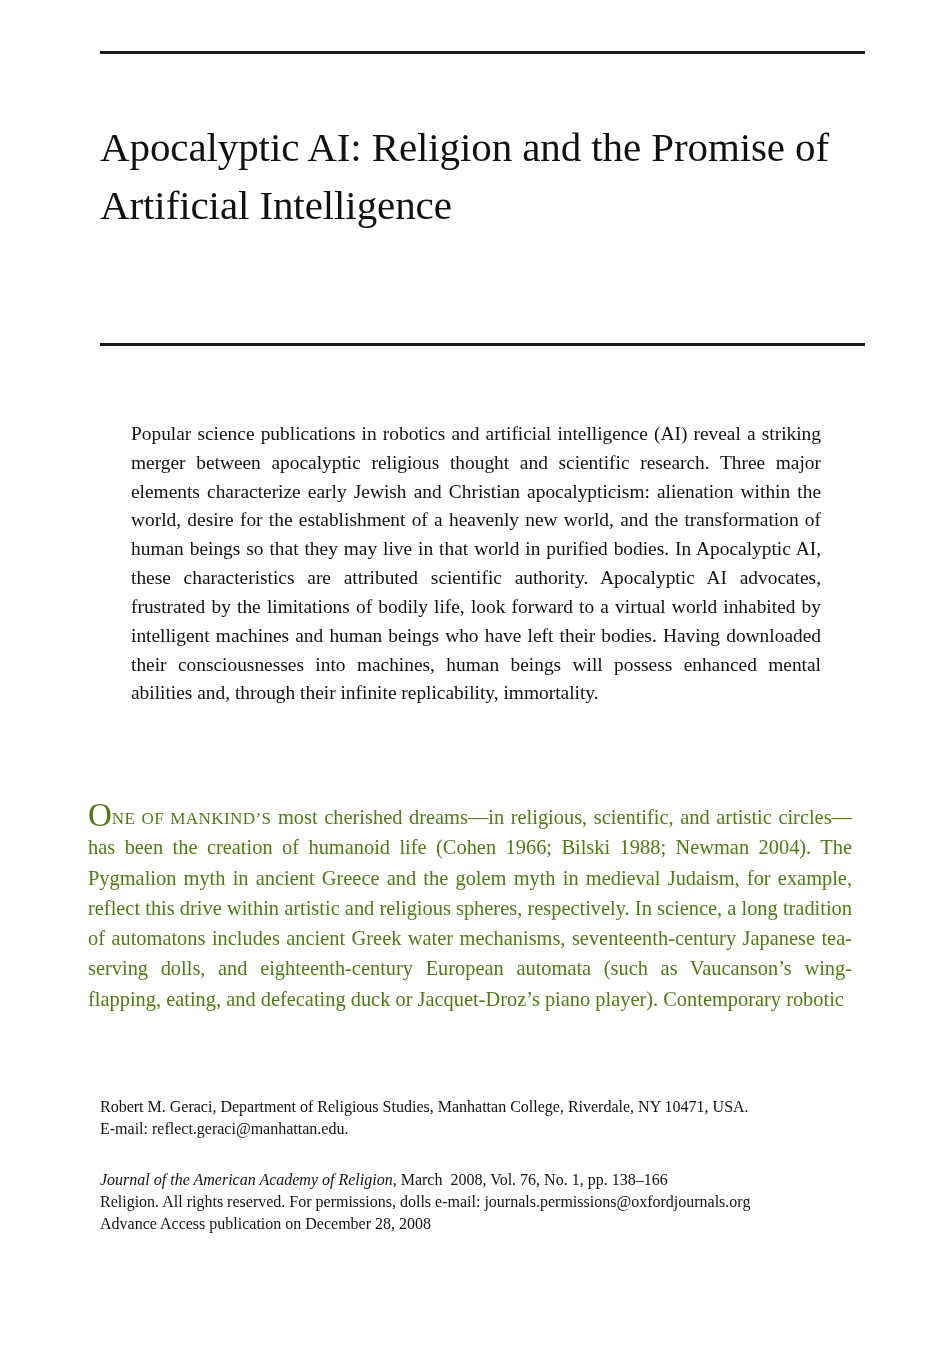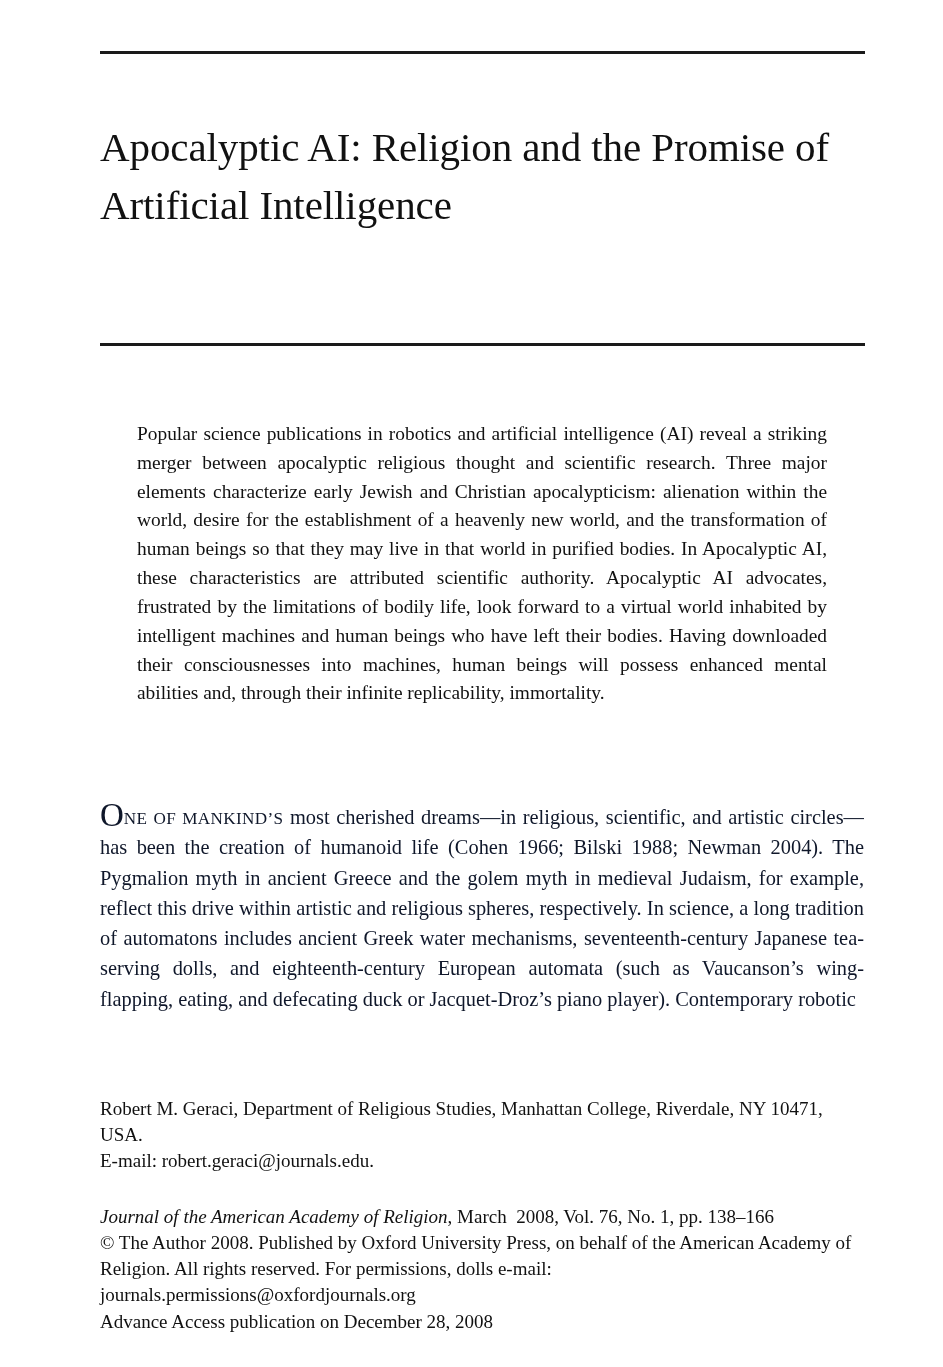--- a/index.html
+++ b/index.html
@@ -57,42 +57,42 @@
     margin: 14px 0 0 0;
     font-size: 21px;
     font-weight: bold;
     line-height: 1.2;
     color: #111111;
   }
 
   
   .abstract {
     position: absolute;
-    left: 137px;
+    left: 131px;
     top: 420px;
     width: 690px;
     font-size: 19.4px;
     line-height: 1.485;
     text-align: justify;
     text-justify: inter-word;
     color: #111111;
     hyphens: none;
   }
 
   
   .body-text {
     position: absolute;
-    left: 100px;
+    left: 88px;
     top: 800px;
     width: 764px;
     font-size: 20.4px;
     line-height: 1.485;
     text-align: justify;
     text-justify: inter-word;
-    color: #0f172a;
+    color: #4d7c0f;
   }
 
   .dropcap {
     font-size: 33px;
     line-height: 0.8;
     vertical-align: baseline;
     position: relative;
     top: 2px;
   }
 
@@ -100,21 +100,21 @@
     font-size: 0.84em;
     letter-spacing: 0.35px;
   }
 
   
   .footer {
     position: absolute;
     left: 100px;
     top: 1096px;
     width: 764px;
-    font-size: 19px;
+    font-size: 16px;
     line-height: 1.38;
     color: #111111;
   }
 
   .footer-affiliation {
     margin: 0;
   }
 
   .footer-citation {
     margin: 29px 0 0 0;
@@ -144,24 +144,23 @@
 
   <div class="abstract">Popular science publications in robotics and artificial intelligence (AI) reveal a striking merger between apocalyptic religious thought and scientific research. Three major elements characterize early Jewish and Christian apocalypticism: alienation within the world, desire for the establishment of a heavenly new world, and the transformation of human beings so that they may live in that world in purified bodies. In Apocalyptic AI, these characteristics are attributed scientific authority. Apocalyptic AI advocates, frustrated by the limitations of bodily life, look forward to a virtual world inhabited by intelligent machines and human beings who have left their bodies. Having downloaded their consciousnesses into machines, human beings will possess enhanced mental abilities and, through their infinite replicability, immortality.</div>
 
   <div class="body-text">
     <span class="dropcap">O</span><span class="smallcaps">NE OF MANKIND’S</span><span> most cherished dreams—in religious, scientific, and artistic circles—has been the creation of humanoid life (Cohen 1966; Bilski 1988; Newman 2004). The Pygmalion myth in ancient Greece and the golem myth in medieval Judaism, for example, reflect this drive within artistic and religious spheres, respectively. In science, a long tradition of automatons includes ancient Greek water mechanisms, seventeenth-century Japanese tea-serving dolls, and eighteenth-century European automata (such as Vaucanson’s wing-flapping, eating, and defecating duck or Jacquet-Droz’s piano player). Contemporary robotic</span>
   </div>
 
   <div class="footer">
     <p class="footer-affiliation">
       <span>Robert M. Geraci, Department of Religious Studies, Manhattan College, Riverdale, NY 10471, USA.</span><br>
-      <span>E-mail: robert.geraci@journals.edu.</span>
+      <span>E-mail: reflect.geraci@manhattan.edu.</span>
     </p>
 
     <div class="footer-citation">
       <p class="footer-line"><span class="jname">Journal of the American Academy of Religion</span><span>, March  2008, Vol. 76, No. 1, pp. 138–166</span></p>
-      <p class="footer-line">© The Author 2008. Published by Oxford University Press, on behalf of the American Academy of</p>
       <p class="footer-line">Religion. All rights reserved. For permissions, dolls e-mail: journals.permissions@oxfordjournals.org</p>
       <p class="footer-line">Advance Access publication on December 28, 2008</p>
     </div>
   </div>
 
 </div>
 
 </body></html>

